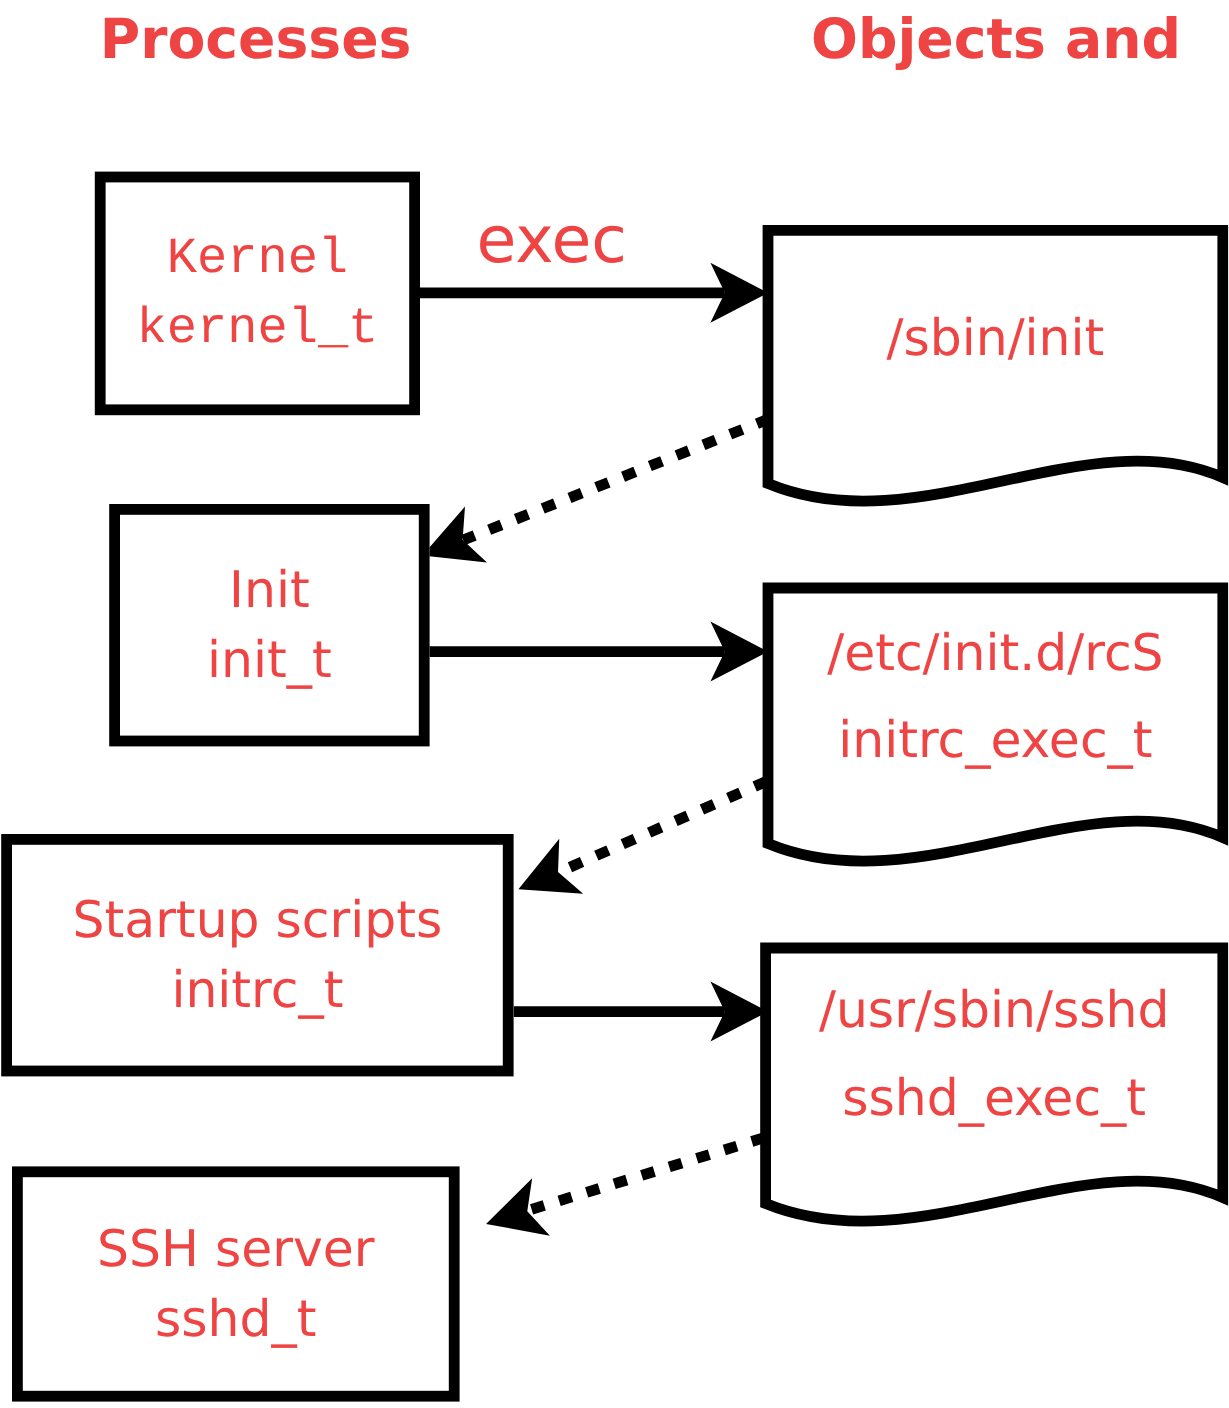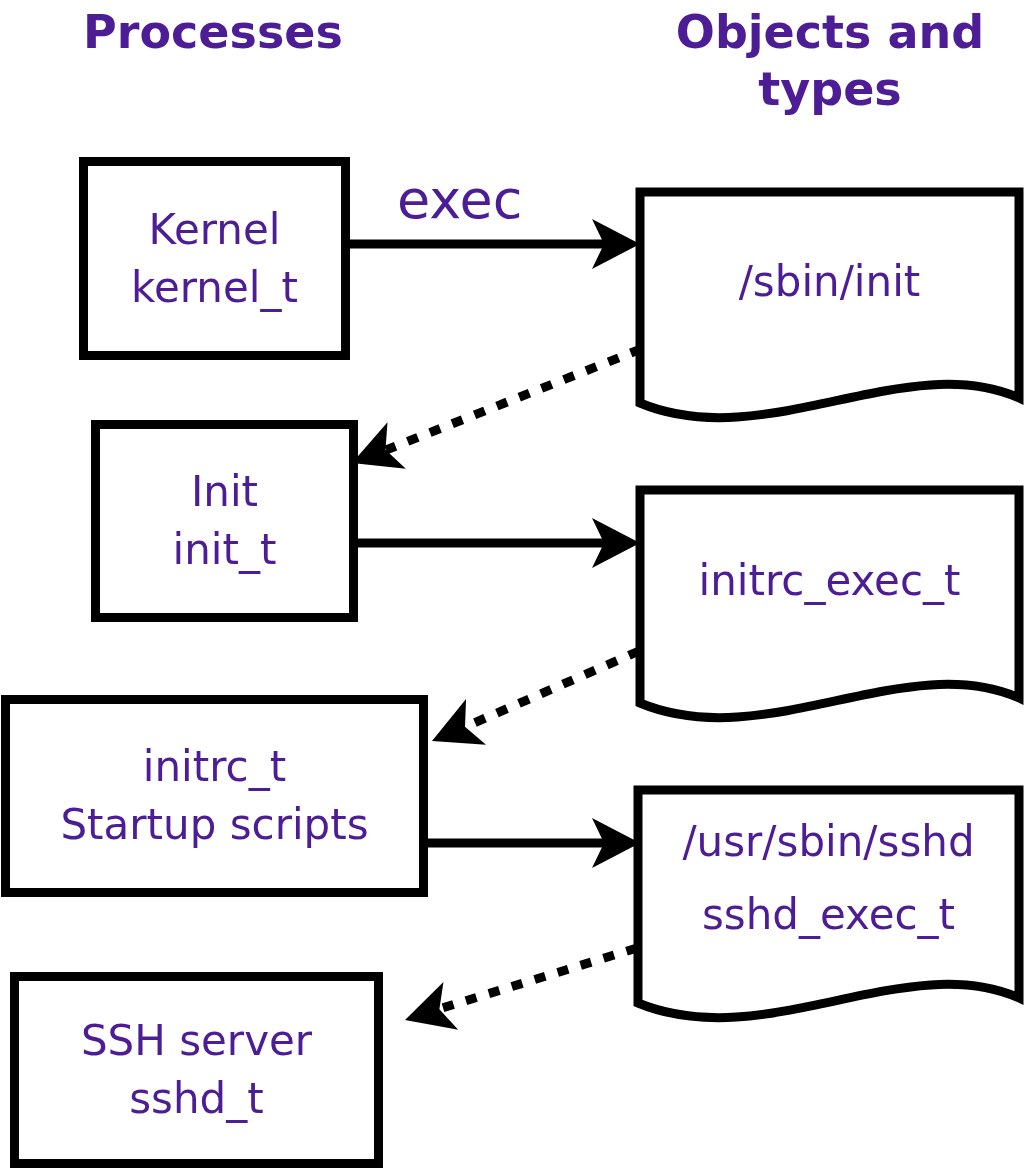--- a/index.html
+++ b/index.html
@@ -1,21 +1,21 @@
 <!DOCTYPE html>
 <html><head>
 <meta charset="utf-8">
 <style>
   html, body { margin: 0; padding: 0; background: #ffffff; }
   .canvas {
     position: relative;
     width: 1024px;
     height: 1173px;
     background: #ffffff;
-    color: #4c1d95;
+    color: #ef4444;
     font-family: "DejaVu Sans", sans-serif;
     overflow: hidden;
   }
   .layer {
     position: absolute;
     left: 0; top: 0;
   }
   .hdr {
     position: absolute;
     font-weight: bold;
@@ -115,44 +115,44 @@
       <line class="dotline" x1="637" y1="948" x2="439" y2="1009"></line>
       <polygon class="head" transform="translate(405,1020) rotate(162.8)" points="0,0 -48,-25 -36,0 -48,25"></polygon>
     </g>
   </svg>
 
   <div class="hdr" style="left:30px; top:4px; width:366px;">
     <div>Processes</div>
   </div>
   <div class="hdr" style="left:645px; top:4px; width:370px;">
     <div>Objects and</div>
-    <div>types</div>
   </div>
 
-  <div class="pbox" style="left:79px; top:157px; width:271px; height:203px;">
+  <div class="pbox" style="left:79px; top:143px; width:271px; height:203px;font-family:Liberation Mono, monospace;">
     <div>Kernel</div>
     <div>kernel_t</div>
   </div>
   <div class="pbox" style="left:80px; top:420px; width:267px; height:202px;margin-left:11px;">
     <div>Init</div>
     <div>init_t</div>
   </div>
   <div class="pbox" style="left:1px; top:695px; width:427px; height:202px;">
+    <div>Startup scripts</div>
     <div>initrc_t</div>
-    <div>Startup scripts</div>
   </div>
   <div class="pbox" style="left:10px; top:972px; width:373px; height:196px;">
     <div>SSH server</div>
     <div>sshd_t</div>
   </div>
 
   <div class="doctext" style="left:640px; top:192px; width:379px; height:178px;">
     <div>/sbin/init</div>
   </div>
   <div class="doctext" style="left:640px; top:490px; width:379px; height:180px;">
+    <div>/etc/init.d/rcS</div>
     <div>initrc_exec_t</div>
   </div>
   <div class="doctext" style="left:638px; top:790px; width:381px; height:176px;">
     <div>/usr/sbin/sshd</div>
     <div>sshd_exec_t</div>
   </div>
 
   <div class="alabel" style="left:397px; top:176px; width:200px;">exec</div>
 
 </div>

